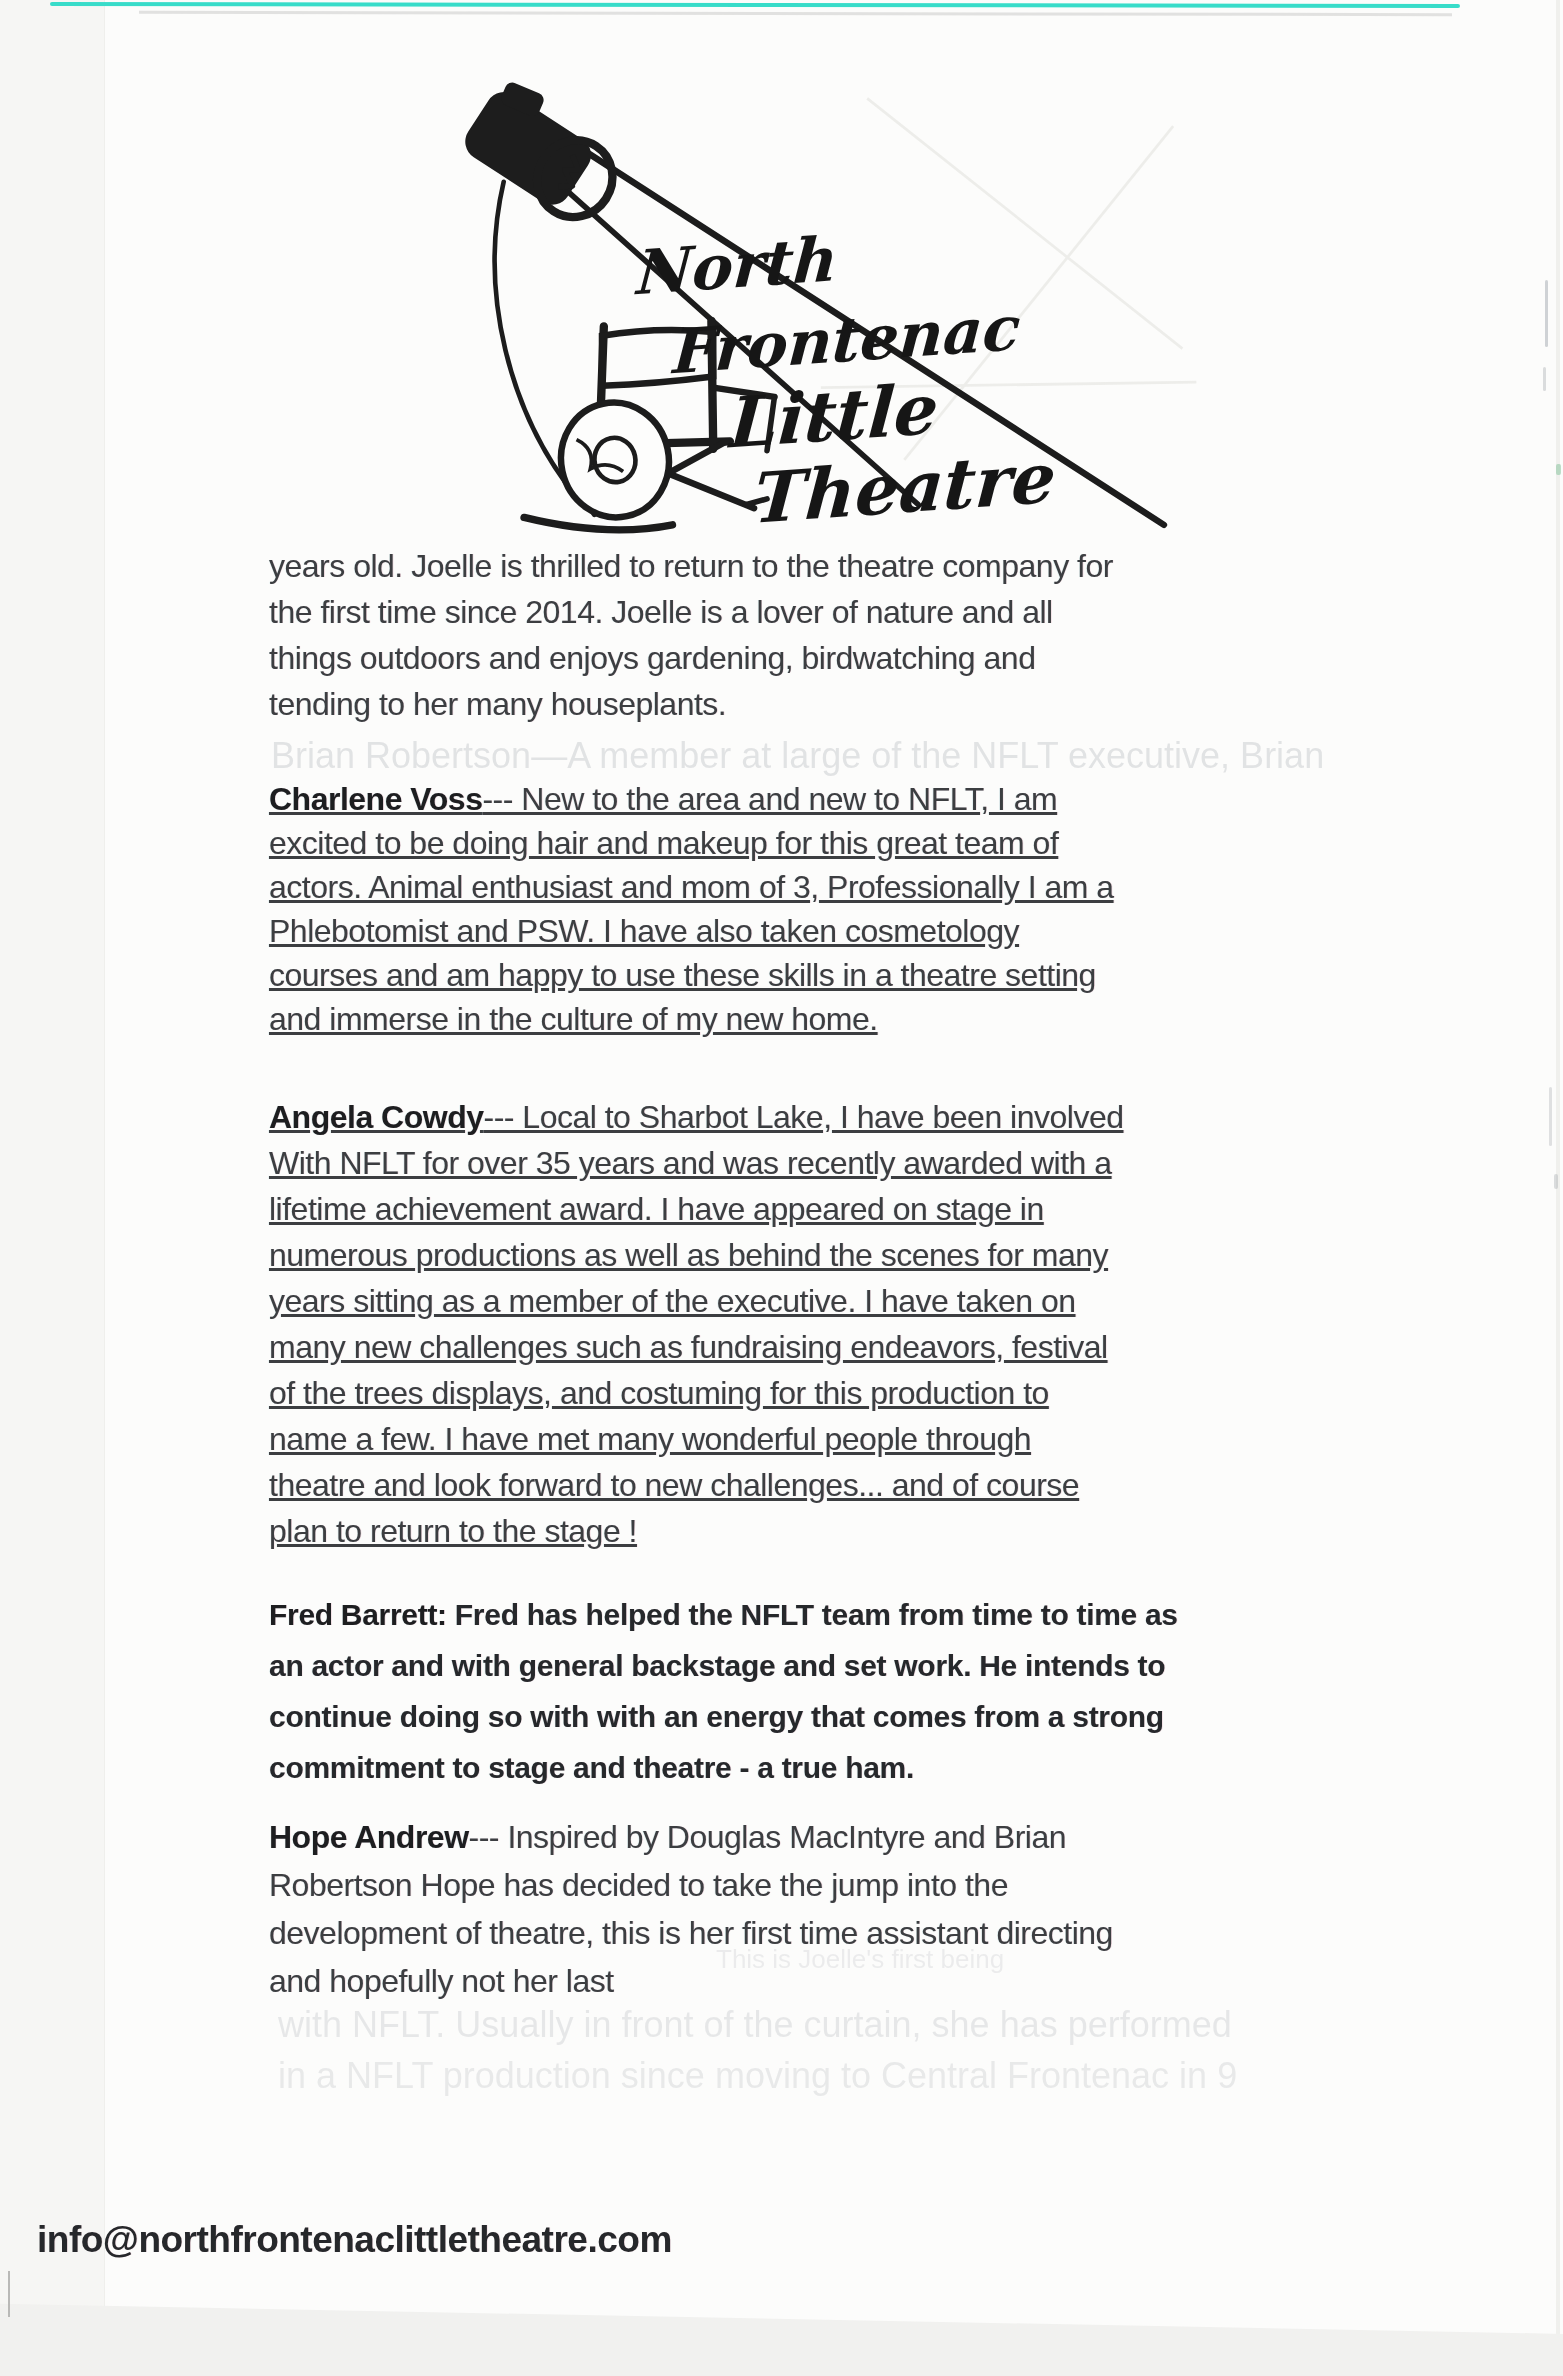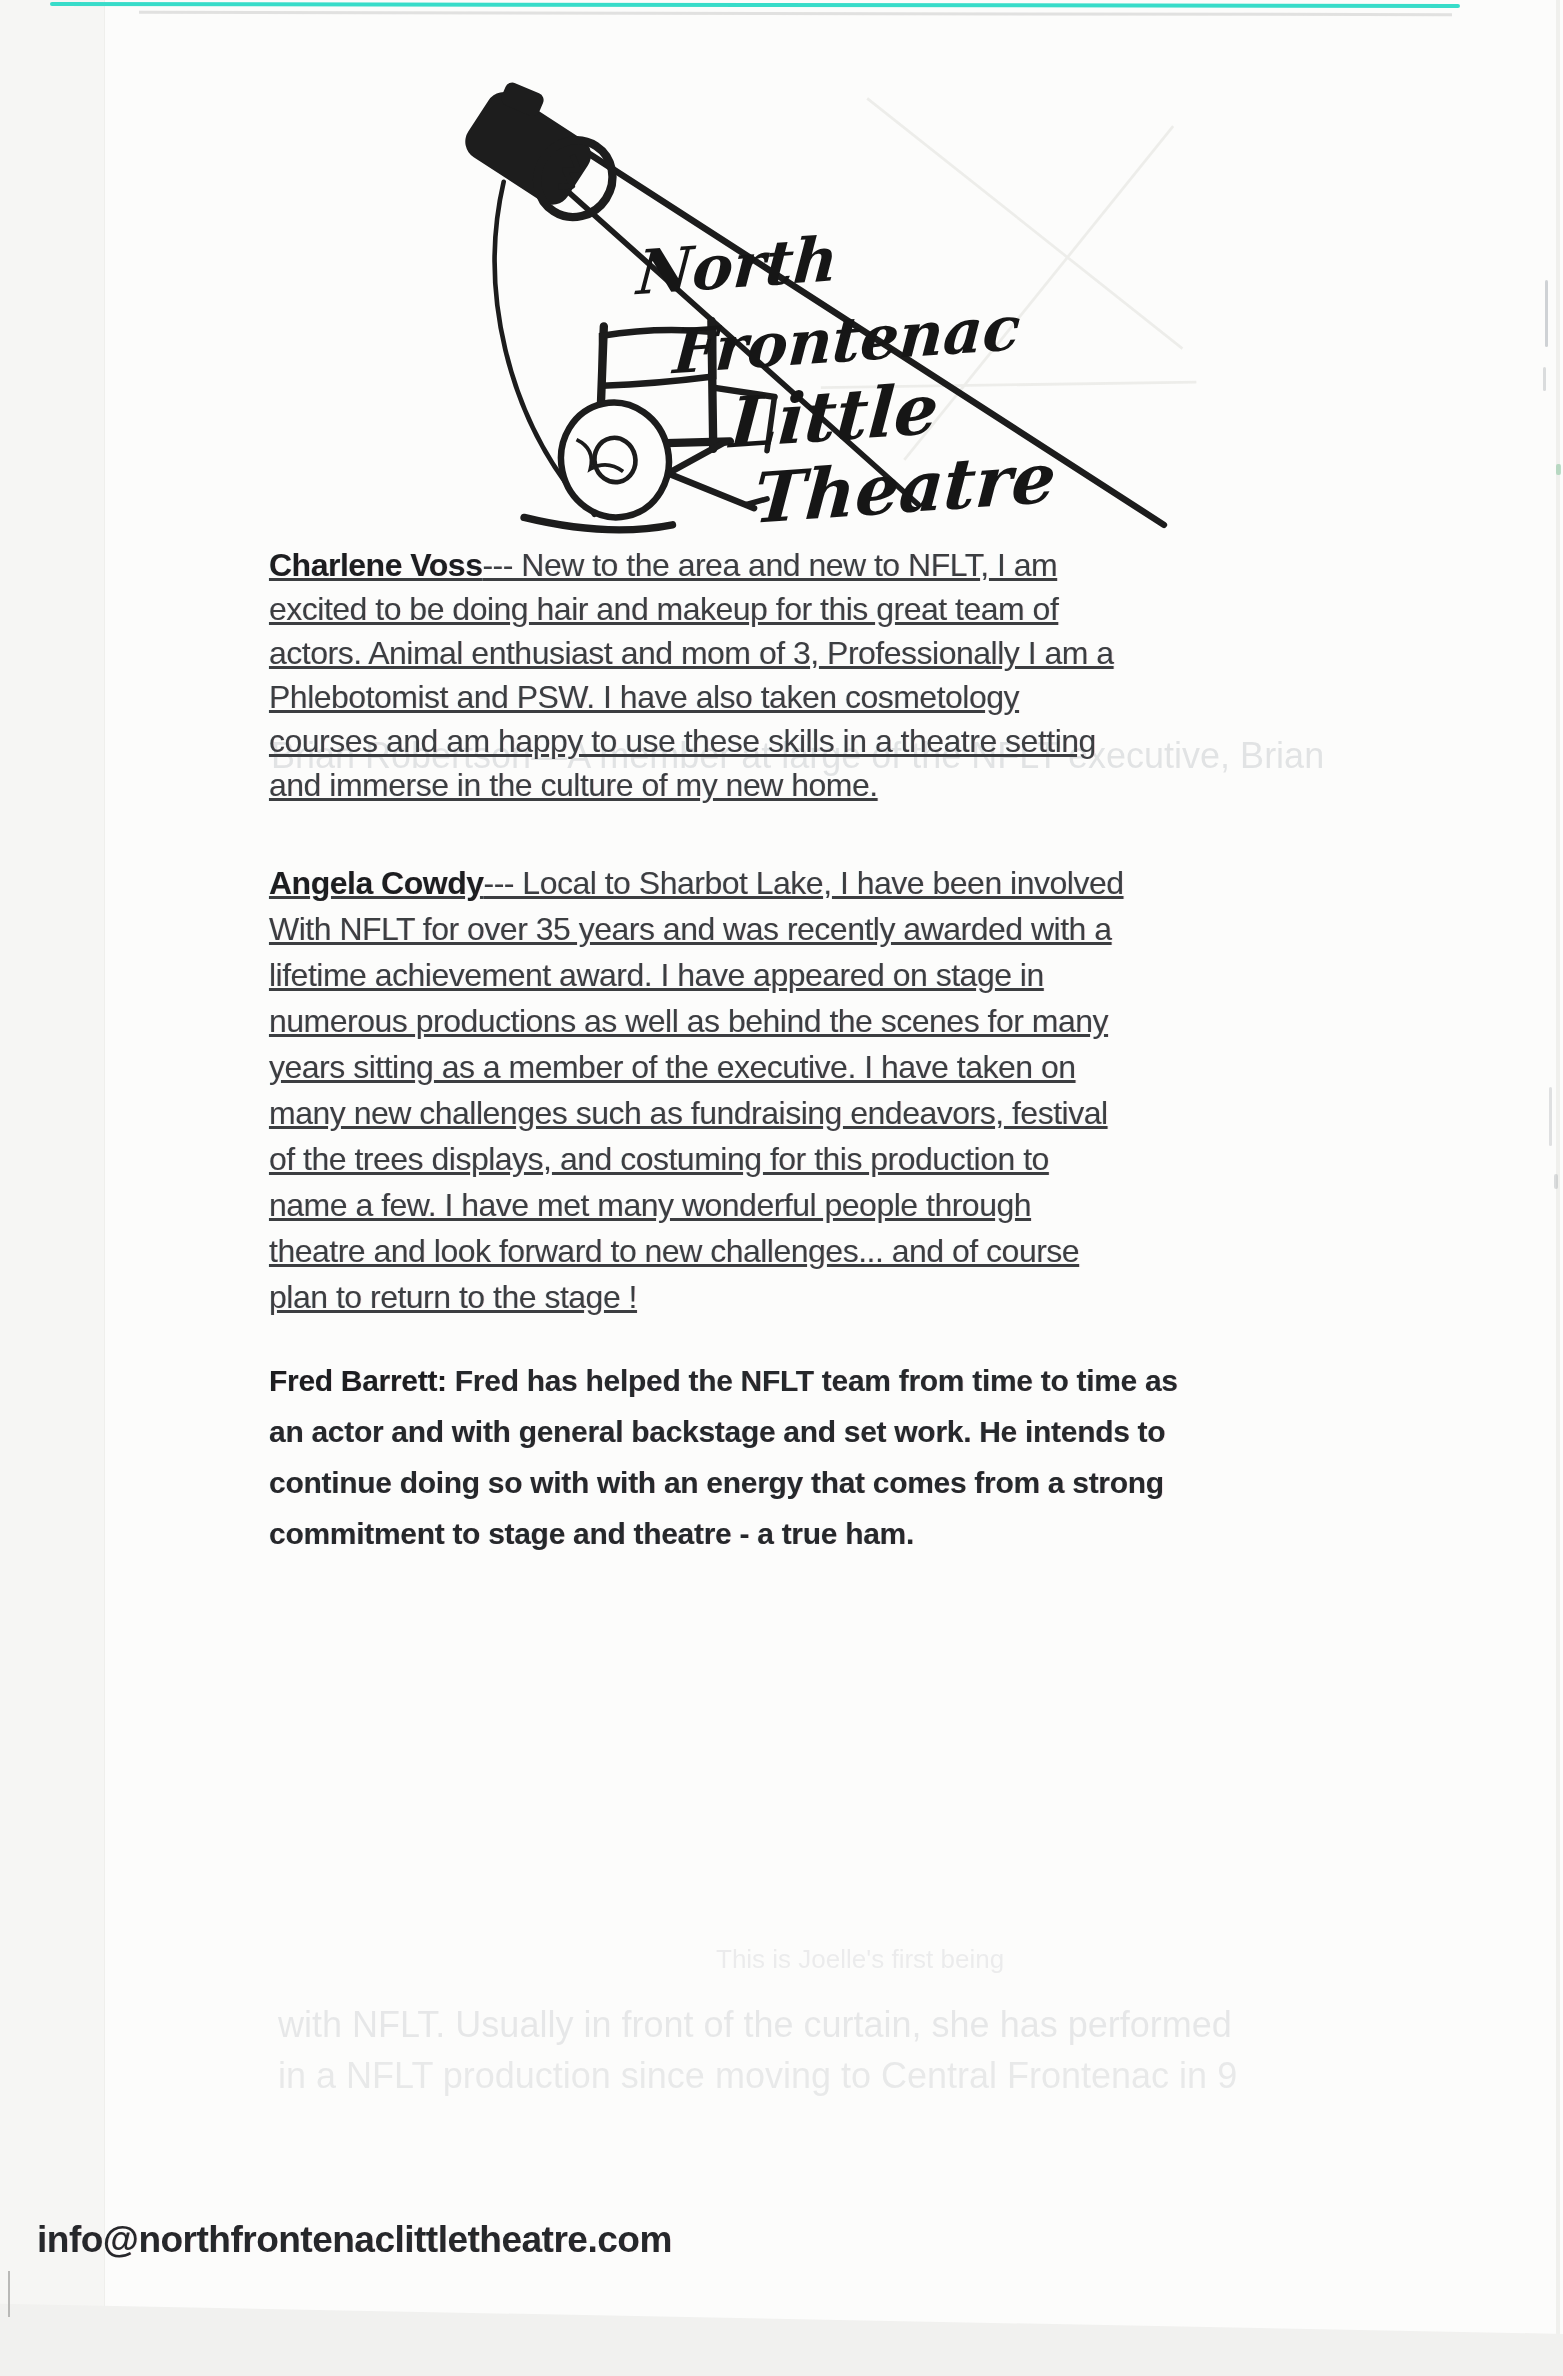--- a/index.html
+++ b/index.html
@@ -130,20 +130,24 @@
   <span class="logo-word lw3">Little</span>
   <span class="logo-word lw4">Theatre</span>
 </div>
 
 <div class="ghost g-mid">Brian Robertson—A member at large of the NFLT executive, Brian</div>
 <div class="ghost g-br">This is Joelle's first being</div>
 <div class="ghost g-b1">with NFLT. Usually in front of the curtain, she has performed</div>
 <div class="ghost g-b2">in a NFLT production since moving to Central Frontenac in 9</div>
 
 <div class="content">
+  <p class="para p1"><span>years old. Joelle is thrilled to return to the theatre company for
+the first time since 2014. Joelle is a lover of nature and all
+things outdoors and enjoys gardening, birdwatching and
+tending to her many houseplants.</span></p>
 
   <p class="para p2"><span class="bname">Charlene Voss</span><span>--- New to the area and new to NFLT, I am
 excited to be doing hair and makeup for this great team of
 actors. Animal enthusiast and mom of 3, Professionally I am a
 Phlebotomist and PSW. I have also taken cosmetology
 courses and am happy to use these skills in a theatre setting
 and immerse in the culture of my new home.</span></p>
 
   <p class="para p3"><span class="bname">Angela Cowdy</span><span>--- Local to Sharbot Lake, I have been involved
 With NFLT for over 35 years and was recently awarded with a
@@ -154,16 +158,20 @@
 of the trees displays, and costuming for this production to
 name a few. I have met many wonderful people through
 theatre and look forward to new challenges... and of course
 plan to return to the stage !</span></p>
 
   <p class="para p-fred"><span class="bname">Fred Barrett:</span><span> Fred has helped the NFLT team from time to time as
 an actor and with general backstage and set work.  He intends to
 continue doing so with with an energy that comes from a strong
 commitment to stage and theatre - a true ham.</span></p>
 
+  <p class="para p5"><span class="bname">Hope Andrew</span><span>--- Inspired by Douglas MacIntyre and Brian
+Robertson Hope has decided to take the jump into the
+development of theatre, this is her first time assistant directing
+and hopefully not her last</span></p>
 </div>
 
 <div class="footer-email">info@northfrontenaclittletheatre.com</div>
 
 
 </body></html>

